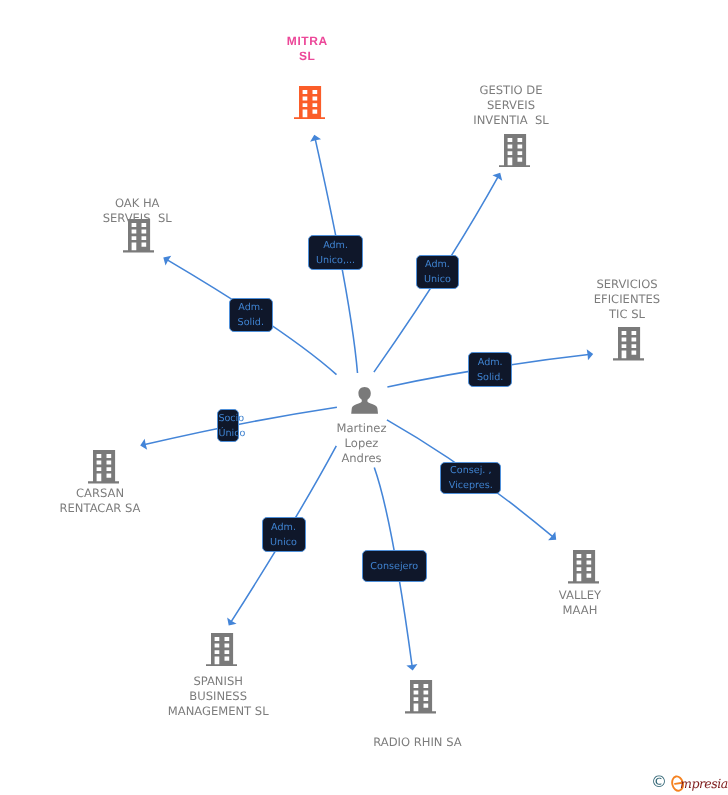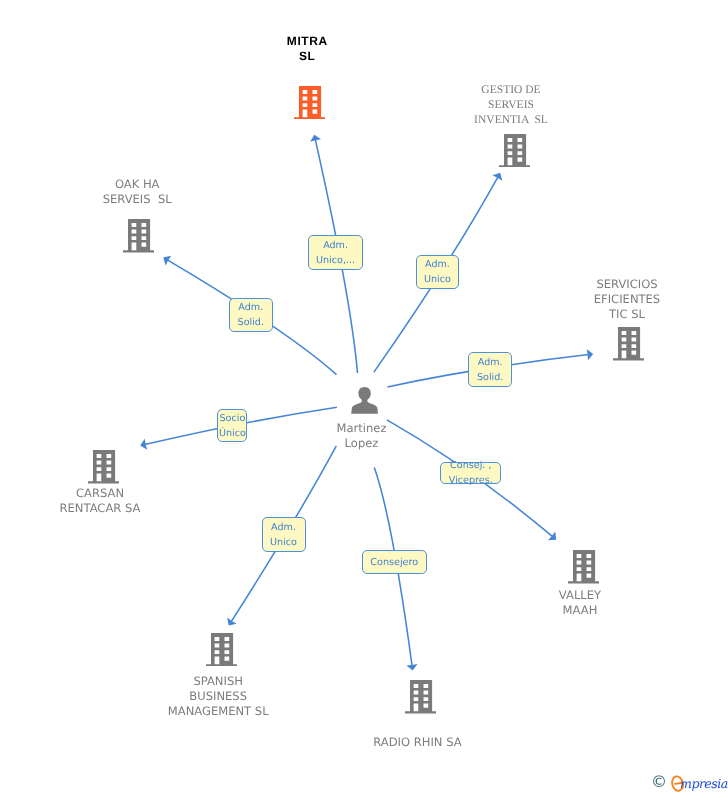--- a/index.html
+++ b/index.html
@@ -5,30 +5,30 @@
 <style>
   html,body{margin:0;padding:0;background:#ffffff;}
   body{width:728px;height:795px;overflow:hidden;font-family:"DejaVu Sans",sans-serif;
        -webkit-font-smoothing:antialiased;text-rendering:geometricPrecision;}
   #canvas{position:relative;width:728px;height:795px;background:#ffffff;}
   svg#edges{position:absolute;left:0;top:0;width:728px;height:795px;}
   .node{position:absolute;line-height:0;}
   .node-title{position:absolute;text-align:center;color:#7c7c7c;font-size:11.55px;
               line-height:15.2px;white-space:pre;}
   .node-title span{display:block;}
-  .node-title.hl{color:#000000;font-weight:bold;font-family:"Liberation Sans",sans-serif;
+  .node-title.hl{color:#ec4899;font-weight:bold;font-family:"Liberation Sans",sans-serif;
                  font-size:12px;letter-spacing:0.6px;line-height:15.2px;}
   .chip{position:absolute;box-sizing:border-box;border:1.25px solid #4f90da;border-radius:5px;
-        background:#fef9c3;color:#3f82cf;font-size:9.6px;line-height:14.9px;padding-top:2.2px;text-align:center;
+        background:#0f172a;color:#3f82cf;font-size:9.6px;line-height:14.9px;padding-top:2.2px;text-align:center;
         display:flex;flex-direction:column;justify-content:center;white-space:pre;}
   .chip span{display:block;}
   .wm{position:absolute;left:651px;top:775px;}
   .wm-c{position:absolute;left:0px;top:-1.5px;color:#2d6272;font-size:16px;line-height:16px;}
   .wm-e{position:absolute;left:20.0px;top:0.0px;}
-  .wm-rest{position:absolute;left:29.0px;top:0.0px;color:#1d4ed8;font-size:12.6px;
+  .wm-rest{position:absolute;left:29.0px;top:0.0px;color:#7f1d1d;font-size:12.6px;
            font-style:italic;font-family:"DejaVu Serif",serif;letter-spacing:-0.55px;
            line-height:18px;white-space:pre;}
   .wm-sr{position:absolute;width:1px;height:1px;overflow:hidden;clip:rect(0 0 0 0);color:transparent;}
 </style>
 </head>
 <body>
 
 <div id="canvas">
   <svg id="edges" viewBox="0 0 728 795">
     <g>
@@ -62,45 +62,45 @@
     <g>
       <path fill="none" stroke="#4485d8" stroke-width="1.55" d="M386.9 419.9 Q469.5 467.0 552.7 536.7"></path>
       <polygon fill="#4485d8" points="556.20,539.70 548.08,540.20 551.91,536.10 555.28,531.62"></polygon>
     </g>
   </svg>
   <div class="node center-node" style="left:350.5px;top:387.3px;">
     <svg class="ico person" width="27" height="27" viewBox="0 0 27 27">
         <path fill="#7a7a7a" d="M13.6 0 C9.7 0 7.4 2.8 7.4 6.3 C7.4 9.4 8.9 11.6 10.6 12.5 C10.9 13.6 10.9 14.5 10.5 15.0 C9.6 16.1 5.9 16.9 3.3 18.3 C1.6 19.2 0.9 20.4 0.7 22.1 L0.2 26.8 L27.0 26.8 L26.5 22.1 C26.3 20.4 25.6 19.2 23.9 18.3 C21.3 16.9 17.6 16.1 16.7 15.0 C16.3 14.5 16.3 13.6 16.6 12.5 C18.3 11.6 19.8 9.4 19.8 6.3 C19.8 2.8 17.5 0 13.6 0 Z"></path>
       </svg>
   </div>
-  <div class="node-title" style="left:251.5px;top:421.0px;width:220px;"><span>Martinez</span><span>Lopez</span></div>
+  <div class="node-title" style="left:251.5px;top:421.0px;width:220px;"><span>Martinez</span><span>Lopez</span><span>Andres</span></div>
   <div class="node" style="left:294.3px;top:85.9px;">
     <svg class="ico bld" width="31" height="33.5" viewBox="0 0 31 33.5">
         <path fill-rule="evenodd" fill="#fb5d29" d="M5.0 0 H27.1 V31.3 H5.0 Z M8.6 3.9 H13.3 V8.0 H8.6 Z M18.5 3.9 H23.2 V8.0 H18.5 Z M8.6 10.4 H13.3 V14.6 H8.6 Z M18.5 10.4 H23.2 V14.6 H18.5 Z M8.6 17.2 H13.3 V21.1 H8.6 Z M18.5 17.2 H23.2 V21.1 H18.5 Z M8.6 23.6 H13.3 V31.3 H8.6 Z M18.5 23.6 H23.2 V27.8 H18.5 Z M0 31.3 H31.0 V33.5 H0 Z"></path>
       </svg>
   </div>
   <div class="node-title hl" style="left:197.3px;top:34.0px;width:220px;"><span>MITRA</span><span>SL</span></div>
   <div class="node" style="left:498.5px;top:133.9px;">
     <svg class="ico bld" width="31" height="33.5" viewBox="0 0 31 33.5">
         <path fill-rule="evenodd" fill="#7a7a7a" d="M5.0 0 H27.1 V31.3 H5.0 Z M8.6 3.9 H13.3 V8.0 H8.6 Z M18.5 3.9 H23.2 V8.0 H18.5 Z M8.6 10.4 H13.3 V14.6 H8.6 Z M18.5 10.4 H23.2 V14.6 H18.5 Z M8.6 17.2 H13.3 V21.1 H8.6 Z M18.5 17.2 H23.2 V21.1 H18.5 Z M8.6 23.6 H13.3 V31.3 H8.6 Z M18.5 23.6 H23.2 V27.8 H18.5 Z M0 31.3 H31.0 V33.5 H0 Z"></path>
       </svg>
   </div>
-  <div class="node-title" style="left:401.0px;top:82.5px;width:220px;font-family:Liberation Serif, serif;"><span>GESTIO DE</span><span>SERVEIS</span><span>INVENTIA  SL</span></div>
+  <div class="node-title" style="left:401.0px;top:82.5px;width:220px;"><span>GESTIO DE</span><span>SERVEIS</span><span>INVENTIA  SL</span></div>
   <div class="node" style="left:613.2px;top:327.1px;">
     <svg class="ico bld" width="31" height="33.5" viewBox="0 0 31 33.5">
         <path fill-rule="evenodd" fill="#7a7a7a" d="M5.0 0 H27.1 V31.3 H5.0 Z M8.6 3.9 H13.3 V8.0 H8.6 Z M18.5 3.9 H23.2 V8.0 H18.5 Z M8.6 10.4 H13.3 V14.6 H8.6 Z M18.5 10.4 H23.2 V14.6 H18.5 Z M8.6 17.2 H13.3 V21.1 H8.6 Z M18.5 17.2 H23.2 V21.1 H18.5 Z M8.6 23.6 H13.3 V31.3 H8.6 Z M18.5 23.6 H23.2 V27.8 H18.5 Z M0 31.3 H31.0 V33.5 H0 Z"></path>
       </svg>
   </div>
   <div class="node-title" style="left:517.0px;top:276.6px;width:220px;"><span>SERVICIOS</span><span>EFICIENTES</span><span>TIC SL</span></div>
   <div class="node" style="left:122.5px;top:219.0px;">
     <svg class="ico bld" width="31" height="33.5" viewBox="0 0 31 33.5">
         <path fill-rule="evenodd" fill="#7a7a7a" d="M5.0 0 H27.1 V31.3 H5.0 Z M8.6 3.9 H13.3 V8.0 H8.6 Z M18.5 3.9 H23.2 V8.0 H18.5 Z M8.6 10.4 H13.3 V14.6 H8.6 Z M18.5 10.4 H23.2 V14.6 H18.5 Z M8.6 17.2 H13.3 V21.1 H8.6 Z M18.5 17.2 H23.2 V21.1 H18.5 Z M8.6 23.6 H13.3 V31.3 H8.6 Z M18.5 23.6 H23.2 V27.8 H18.5 Z M0 31.3 H31.0 V33.5 H0 Z"></path>
       </svg>
   </div>
-  <div class="node-title" style="left:27.2px;top:177px;width:220px;"><span>OAK HA</span><span>SERVEIS  SL</span></div>
+  <div class="node-title" style="left:27.2px;top:196px;width:220px;"><span>OAK HA</span><span>SERVEIS  SL</span></div>
   <div class="node" style="left:88.0px;top:450.0px;">
     <svg class="ico bld" width="31" height="33.5" viewBox="0 0 31 33.5">
         <path fill-rule="evenodd" fill="#7a7a7a" d="M5.0 0 H27.1 V31.3 H5.0 Z M8.6 3.9 H13.3 V8.0 H8.6 Z M18.5 3.9 H23.2 V8.0 H18.5 Z M8.6 10.4 H13.3 V14.6 H8.6 Z M18.5 10.4 H23.2 V14.6 H18.5 Z M8.6 17.2 H13.3 V21.1 H8.6 Z M18.5 17.2 H23.2 V21.1 H18.5 Z M8.6 23.6 H13.3 V31.3 H8.6 Z M18.5 23.6 H23.2 V27.8 H18.5 Z M0 31.3 H31.0 V33.5 H0 Z"></path>
       </svg>
   </div>
   <div class="node-title" style="left:-10.0px;top:486.2px;width:220px;"><span>CARSAN</span><span>RENTACAR SA</span></div>
   <div class="node" style="left:206.0px;top:632.6px;">
     <svg class="ico bld" width="31" height="33.5" viewBox="0 0 31 33.5">
         <path fill-rule="evenodd" fill="#7a7a7a" d="M5.0 0 H27.1 V31.3 H5.0 Z M8.6 3.9 H13.3 V8.0 H8.6 Z M18.5 3.9 H23.2 V8.0 H18.5 Z M8.6 10.4 H13.3 V14.6 H8.6 Z M18.5 10.4 H23.2 V14.6 H18.5 Z M8.6 17.2 H13.3 V21.1 H8.6 Z M18.5 17.2 H23.2 V21.1 H18.5 Z M8.6 23.6 H13.3 V31.3 H8.6 Z M18.5 23.6 H23.2 V27.8 H18.5 Z M0 31.3 H31.0 V33.5 H0 Z"></path>
       </svg>
@@ -115,24 +115,24 @@
   <div class="node" style="left:567.5px;top:550.0px;">
     <svg class="ico bld" width="31" height="33.5" viewBox="0 0 31 33.5">
         <path fill-rule="evenodd" fill="#7a7a7a" d="M5.0 0 H27.1 V31.3 H5.0 Z M8.6 3.9 H13.3 V8.0 H8.6 Z M18.5 3.9 H23.2 V8.0 H18.5 Z M8.6 10.4 H13.3 V14.6 H8.6 Z M18.5 10.4 H23.2 V14.6 H18.5 Z M8.6 17.2 H13.3 V21.1 H8.6 Z M18.5 17.2 H23.2 V21.1 H18.5 Z M8.6 23.6 H13.3 V31.3 H8.6 Z M18.5 23.6 H23.2 V27.8 H18.5 Z M0 31.3 H31.0 V33.5 H0 Z"></path>
       </svg>
   </div>
   <div class="node-title" style="left:470.0px;top:588.0px;width:220px;"><span>VALLEY</span><span>MAAH</span></div>
   <div class="chip" style="left:307.7px;top:235.4px;width:55.8px;height:34.5px;"><span>Adm.</span><span>Unico,...</span></div>
   <div class="chip" style="left:415.5px;top:254.5px;width:43.9px;height:34.7px;"><span>Adm.</span><span>Unico</span></div>
   <div class="chip" style="left:468.2px;top:352.3px;width:44.0px;height:34.6px;"><span>Adm.</span><span>Solid.</span></div>
   <div class="chip" style="left:228.9px;top:298.2px;width:43.8px;height:33.9px;"><span>Adm.</span><span>Solid.</span></div>
-  <div class="chip" style="left:217.4px;top:409.2px;width:30px;height:33.3px;"><span>Socio</span><span>Único</span></div>
+  <div class="chip" style="left:217.4px;top:409.2px;width:22px;height:33.3px;"><span>Socio</span><span>Único</span></div>
   <div class="chip" style="left:261.5px;top:517.3px;width:44.0px;height:34.4px;"><span>Adm.</span><span>Unico</span></div>
-  <div class="chip" style="left:361.8px;top:550.3px;width:64.8px;height:24px;"><span>Consejero</span></div>
-  <div class="chip" style="left:440.2px;top:461.5px;width:61.2px;height:22px;"><span>Consej. ,</span><span>Vicepres.</span></div>
+  <div class="chip" style="left:361.8px;top:550.3px;width:64.8px;height:32px;"><span>Consejero</span></div>
+  <div class="chip" style="left:440.2px;top:461.5px;width:61.2px;height:32px;"><span>Consej. ,</span><span>Vicepres.</span></div>
   <div class="wm">
     <span class="wm-c">©</span>
     <svg class="wm-e" width="14" height="19" viewBox="0 0 14 19" aria-label="E">
       <g fill="none" stroke="#f58220" stroke-width="1.9" stroke-linecap="round">
         <ellipse cx="6.6" cy="8.6" rx="5.3" ry="7.3" transform="rotate(-14 6.6 8.6)"></ellipse>
         <path d="M4.0 8.9 L11.6 7.8"></path>
       </g>
     </svg>
     <span class="wm-rest">mpresia</span>
     <span class="wm-sr">E</span>

